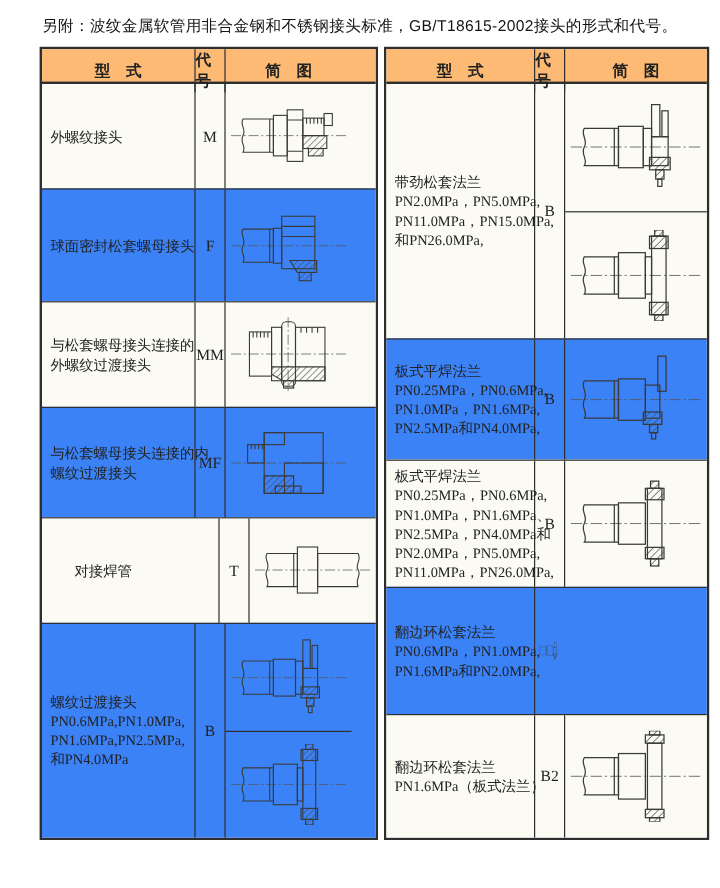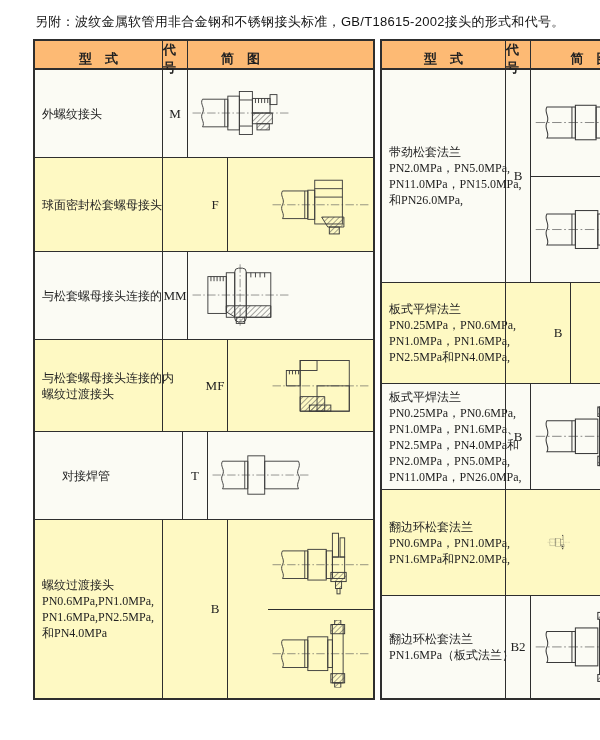--- a/index.html
+++ b/index.html
@@ -17,21 +17,21 @@
   .tbl{border:2px solid #2e2e2e;background:#fbfbf4;}
   .hdr{display:grid;height:27px;background:#fdba74;border-bottom:2px solid #2e2e2e;}
   .hdr-cell{
     display:flex;align-items:center;justify-content:center;
     font-size:13px;font-weight:bold;color:#222;
   }
   .hdr-cell.bdr, .cell.bdr{border-right:1px solid #2e2e2e;}
   .row{display:grid;box-sizing:border-box;}
   .row + .row{border-top:1px solid #2e2e2e;}
   .bg-plain{background:#fbfbf4;}
-  .bg-hl{background:#fef9c3;gap:40px;}
+  .bg-hl{background:#3b82f6;}
   .cell{box-sizing:border-box;min-width:0;min-height:0;}
   .type-cell{
     display:flex;flex-direction:column;justify-content:center;
     padding:4px 3px 4px 7px;font-size:12px;line-height:16px;color:#222;
   }
   .type-line{white-space:nowrap;}
   .code-cell{display:flex;align-items:center;justify-content:center;font-size:13px;color:#222;}
   .diag-cell{display:flex;flex-direction:column;}
   .diag-sub{flex:1 1 0;display:flex;align-items:center;justify-content:center;min-height:0;overflow:hidden;}
   .diag-sub + .diag-sub{border-top:1px solid #2e2e2e;}
@@ -238,20 +238,21 @@
             <div class="diag-sub">
               <svg class="diag" viewBox="0 0 130 88">
                 <use href="#sym-hose-union-nut"></use>
               </svg>
             </div>
           </div>
         </div>
         <div class="row bg-plain" style="grid-template-columns: 128px 25px 105px; height: 88px;">
           <div class="cell bdr type-cell">
             <div class="type-line">与松套螺母接头连接的</div>
+            <div class="type-line">外螺纹过渡接头</div>
           </div>
           <div class="cell bdr code-cell">MM</div>
           <div class="cell diag-cell">
             <div class="diag-sub">
               <svg class="diag" viewBox="0 0 130 88">
                 <use href="#sym-thread-nipple"></use>
               </svg>
             </div>
           </div>
         </div>

